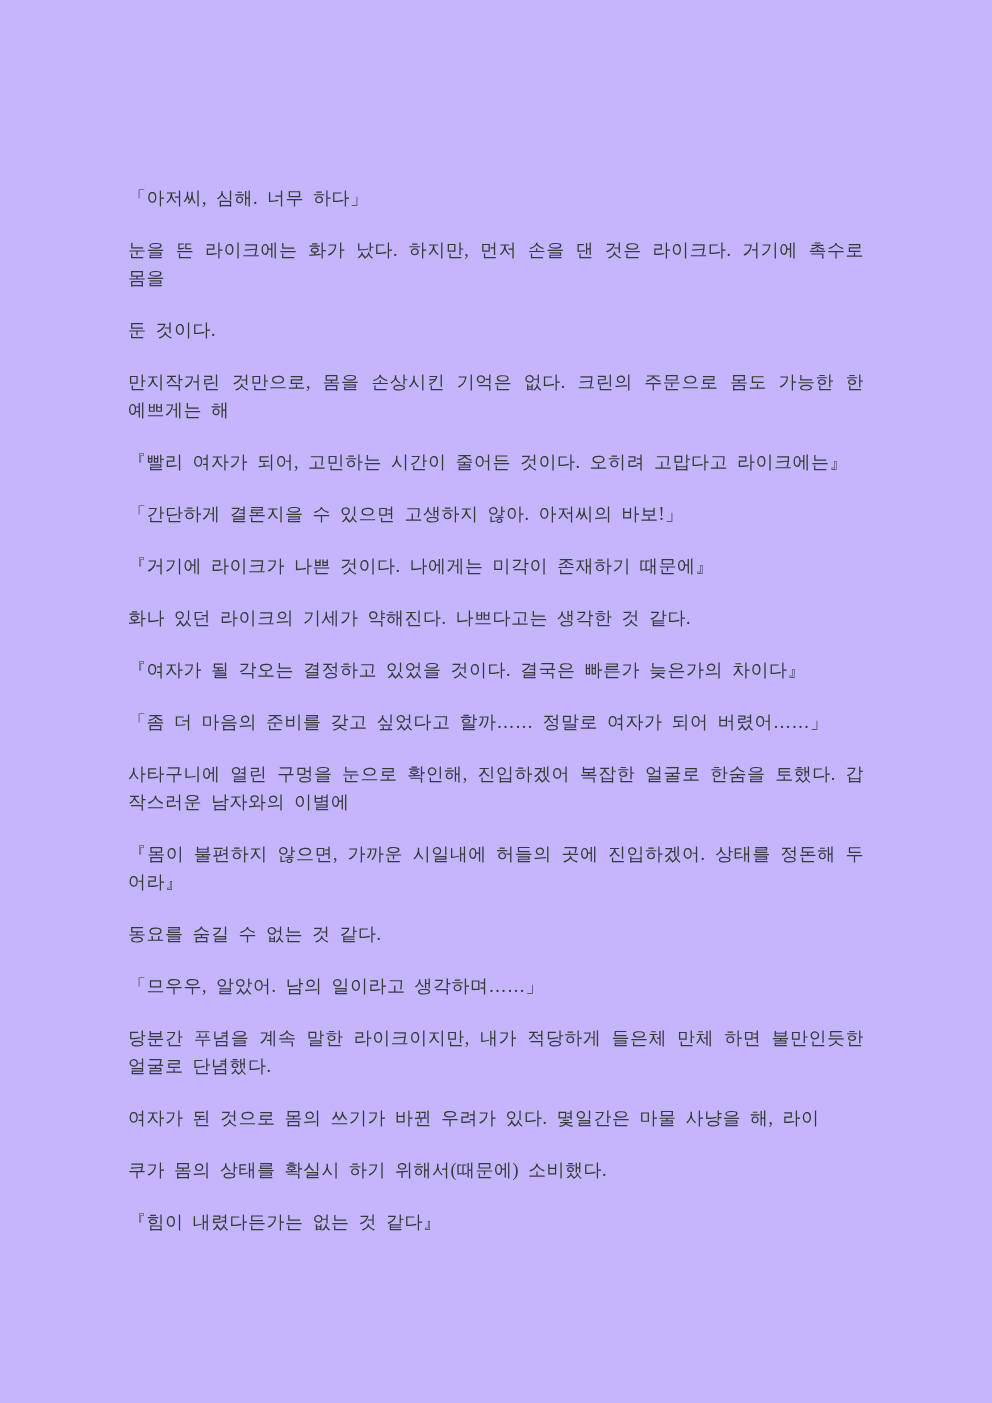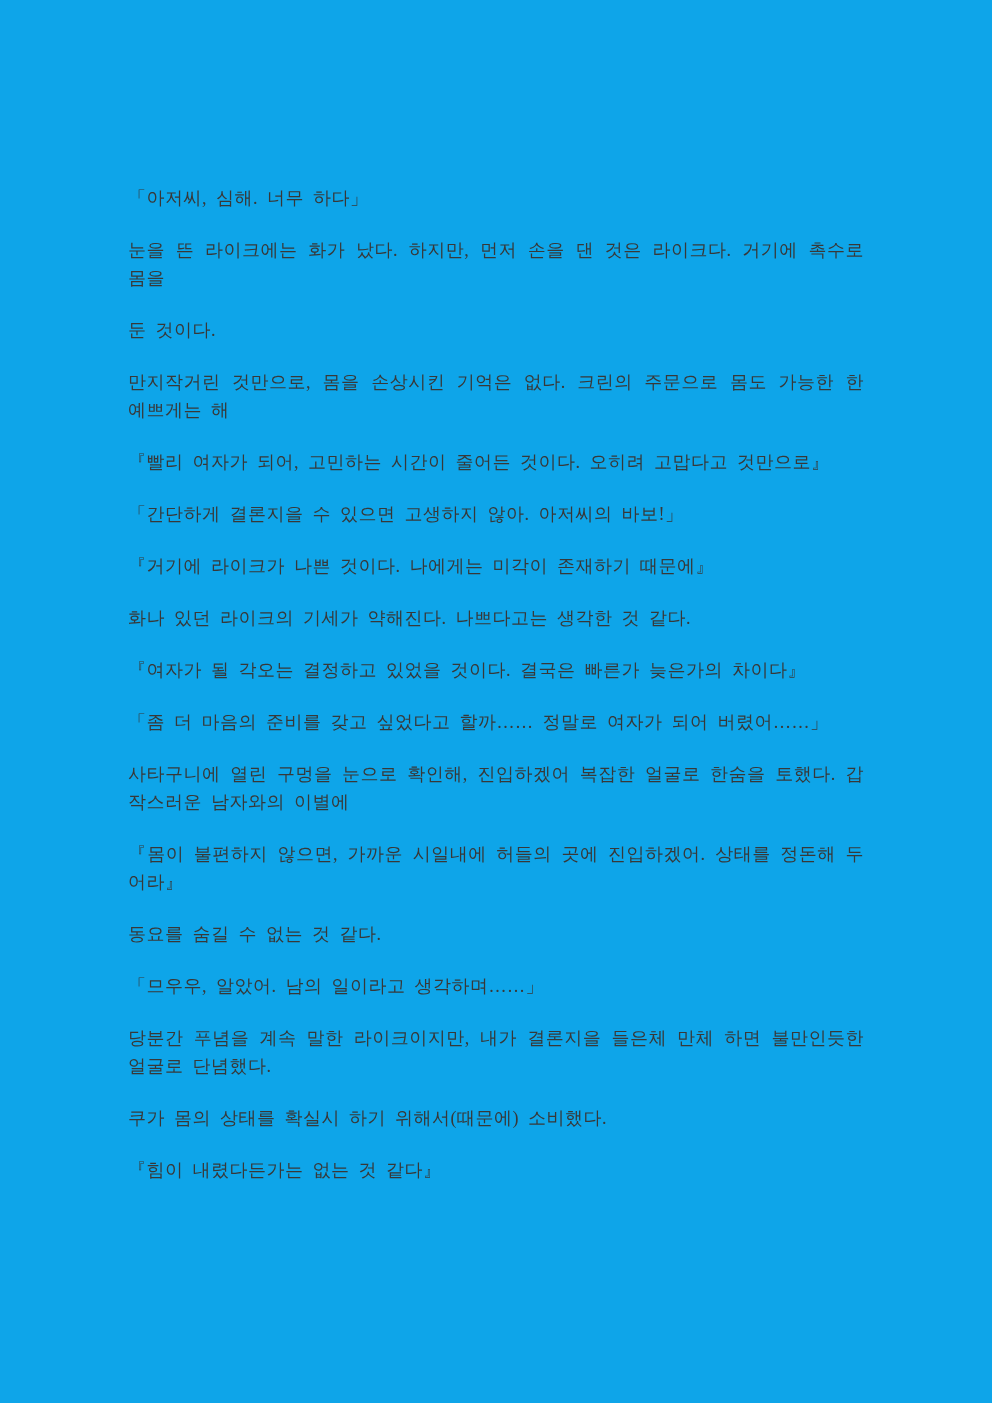--- a/index.html
+++ b/index.html
@@ -4,21 +4,21 @@
 <style>
   html, body {
     margin: 0;
     padding: 0;
     background: #ffffff;
   }
   .page {
     position: relative;
     width: 992px;
     height: 1403px;
-    background: #0ea5e9;
+    background: #c4b5fd;
     box-sizing: border-box;
     overflow: hidden;
   }
   .text-content {
     position: absolute;
     top: 184px;
     left: 128px;
     width: 736px;
   }
   p.para {
@@ -38,27 +38,28 @@
 </style>
 </head>
 <body>
 
 <div class="page">
   <div class="text-content">
     <p class="para">「아저씨, 심해. 너무 하다」</p>
     <p class="para">눈을 뜬 라이크에는 화가 났다. 하지만, 먼저 손을 댄 것은 라이크다. 거기에 촉수로 몸을</p>
     <p class="para">둔 것이다.</p>
     <p class="para">만지작거린 것만으로, 몸을 손상시킨 기억은 없다. 크린의 주문으로 몸도 가능한 한 예쁘게는 해</p>
-    <p class="para">『빨리 여자가 되어, 고민하는 시간이 줄어든 것이다. 오히려 고맙다고 것만으로』</p>
+    <p class="para">『빨리 여자가 되어, 고민하는 시간이 줄어든 것이다. 오히려 고맙다고 라이크에는』</p>
     <p class="para">「간단하게 결론지을 수 있으면 고생하지 않아. 아저씨의 바보!」</p>
     <p class="para">『거기에 라이크가 나쁜 것이다. 나에게는 미각이 존재하기 때문에』</p>
     <p class="para">화나 있던 라이크의 기세가 약해진다. 나쁘다고는 생각한 것 같다.</p>
     <p class="para">『여자가 될 각오는 결정하고 있었을 것이다. 결국은 빠른가 늦은가의 차이다』</p>
     <p class="para">「좀 더 마음의 준비를 갖고 싶었다고 할까…… 정말로 여자가 되어 버렸어……」</p>
     <p class="para">사타구니에 열린 구멍을 눈으로 확인해, 진입하겠어 복잡한 얼굴로 한숨을 토했다. 갑작스러운 남자와의 이별에</p>
     <p class="para">『몸이 불편하지 않으면, 가까운 시일내에 허들의 곳에 진입하겠어. 상태를 정돈해 두어라』</p>
     <p class="para">동요를 숨길 수 없는 것 같다.</p>
     <p class="para">「므우우, 알았어. 남의 일이라고 생각하며……」</p>
-    <p class="para">당분간 푸념을 계속 말한 라이크이지만, 내가 결론지을 들은체 만체 하면 불만인듯한 얼굴로 단념했다.</p>
+    <p class="para">당분간 푸념을 계속 말한 라이크이지만, 내가 적당하게 들은체 만체 하면 불만인듯한 얼굴로 단념했다.</p>
+    <p class="para">여자가 된 것으로 몸의 쓰기가 바뀐 우려가 있다. 몇일간은 마물 사냥을 해, 라이</p>
     <p class="para">쿠가 몸의 상태를 확실시 하기 위해서(때문에) 소비했다.</p>
     <p class="para">『힘이 내렸다든가는 없는 것 같다』</p>
   </div>
 </div>
 
 </body></html>

